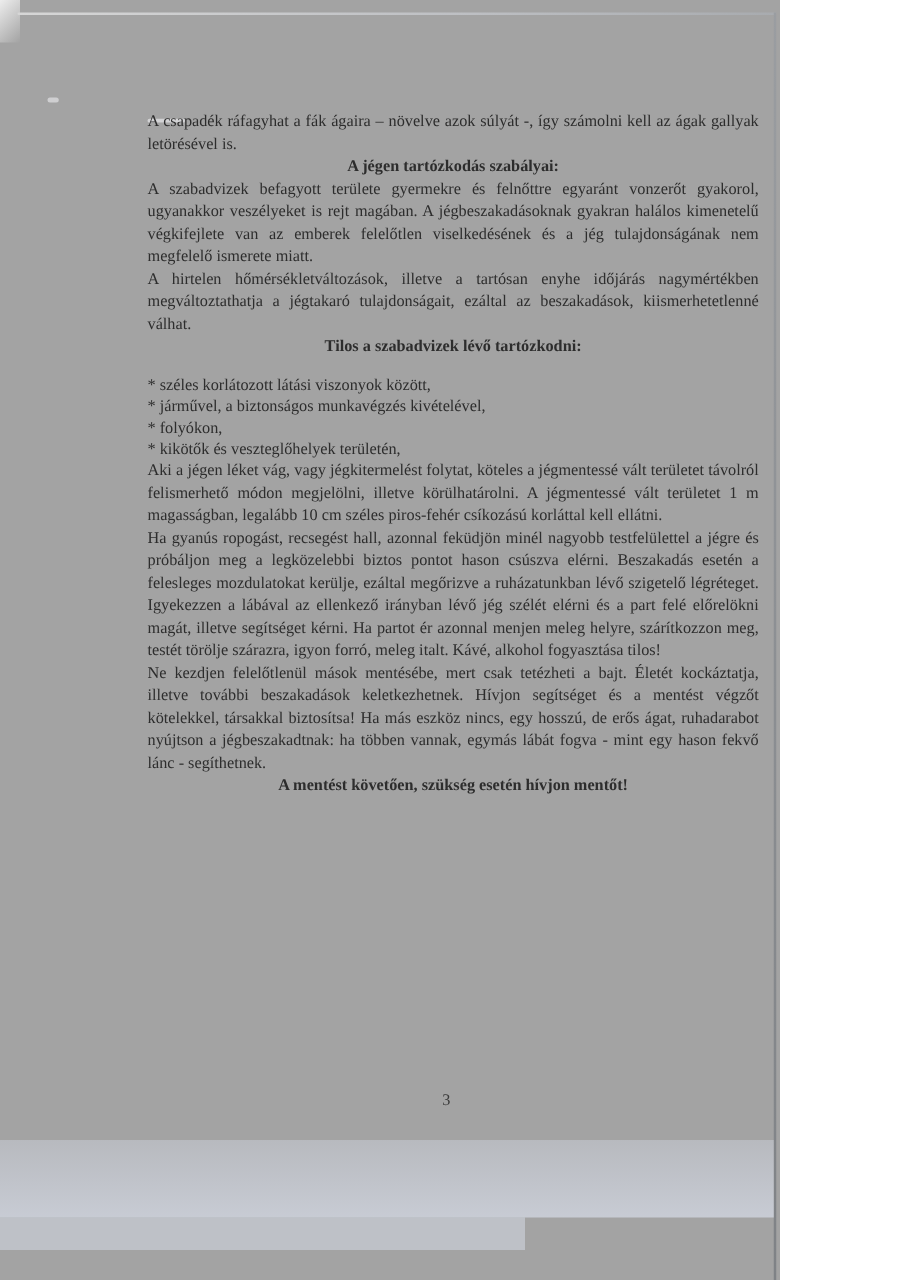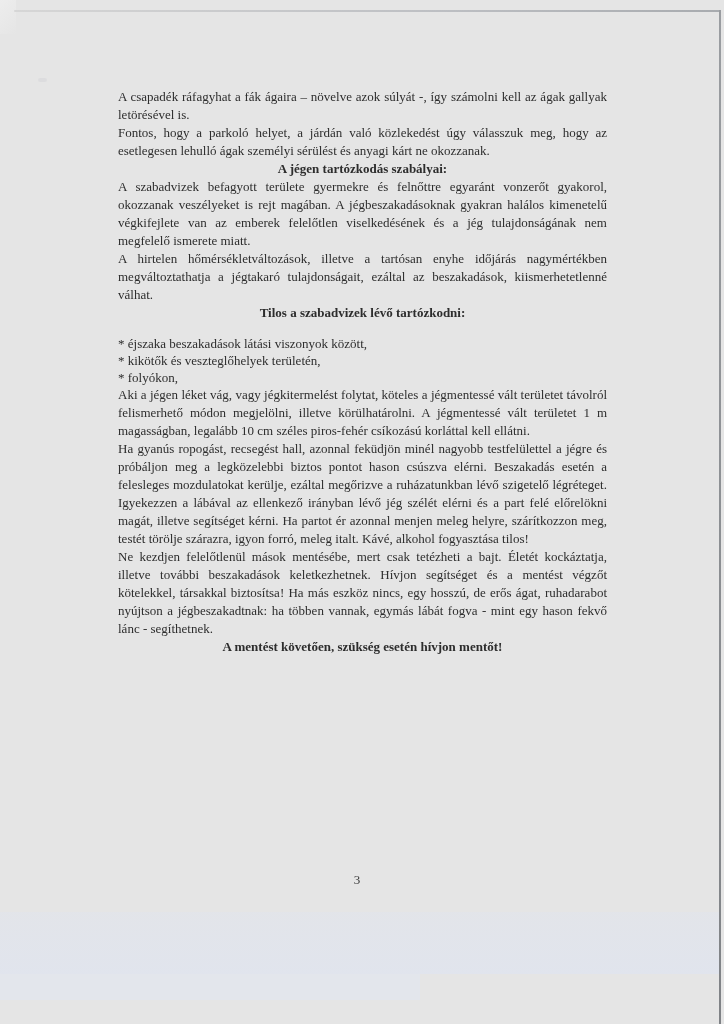--- a/index.html
+++ b/index.html
@@ -2,23 +2,23 @@
 <html><head>
 <meta charset="utf-8">
 <style>
   html, body {
     margin: 0;
     padding: 0;
     background: #ffffff;
   }
   .viewport {
     position: relative;
-    width: 724px;
+    width: 624px;
     height: 1024px;
-    background: #e5e5e5;
+    background: #a3a3a3;
     overflow: hidden;
     font-family: "Liberation Serif", serif;
   }
   
   .edge-top {
     position: absolute;
     top: 10px;
     left: 14px;
     right: 3px;
     height: 2px;
@@ -121,35 +121,35 @@
   <div class="edge-top"></div>
   <div class="edge-right"></div>
   <div class="band-bottom"></div>
   <div class="band-bottom-2"></div>
   <div class="smudge-1"></div>
   <div class="smudge-2"></div>
 
   <div class="content">
 
     <p class="p-frost-1">A csapadék ráfagyhat a fák ágaira – növelve azok súlyát -, így számolni kell az ágak gallyak letörésével is.</p>
-    <p class="p-frost-2">Fontos, hogy a parkoló helyet, a járdán való közlekedést úgy válasszuk meg, hogy az esetlegesen lehulló ágak személyi sérülést és anyagi kárt ne okozzanak.</p>
 
     <p class="heading h-rules">A jégen tartózkodás szabályai:</p>
 
-    <p class="p-open-water">A szabadvizek befagyott területe gyermekre és felnőttre egyaránt vonzerőt gyakorol, okozzanak veszélyeket is rejt magában. A jégbeszakadásoknak gyakran halálos kimenetelű végkifejlete van az emberek felelőtlen viselkedésének és a jég tulajdonságának nem megfelelő ismerete miatt.</p>
+    <p class="p-open-water">A szabadvizek befagyott területe gyermekre és felnőttre egyaránt vonzerőt gyakorol, ugyanakkor veszélyeket is rejt magában. A jégbeszakadásoknak gyakran halálos kimenetelű végkifejlete van az emberek felelőtlen viselkedésének és a jég tulajdonságának nem megfelelő ismerete miatt.</p>
 
     <p class="p-temperature">A hirtelen hőmérsékletváltozások, illetve a tartósan enyhe időjárás nagymértékben megváltoztathatja a jégtakaró tulajdonságait, ezáltal az beszakadások, kiismerhetetlenné válhat.</p>
 
 
     <p class="heading h-forbidden">Tilos a szabadvizek lévő tartózkodni:</p>
 
     <div class="bullet-list">
-      <div>* éjszaka beszakadások látási viszonyok között,</div>
+      <div>* széles korlátozott látási viszonyok között,</div>
+      <div>* járművel, a biztonságos munkavégzés kivételével,</div>
+      <div>* folyókon,</div>
       <div>* kikötők és veszteglőhelyek területén,</div>
-      <div>* folyókon,</div>
     </div>
 
     <p class="p-ice-cutting">Aki a jégen léket vág, vagy jégkitermelést folytat, köteles a jégmentessé vált területet távolról felismerhető módon megjelölni, illetve körülhatárolni. A jégmentessé vált területet 1 m magasságban, legalább 10 cm széles piros-fehér csíkozású korláttal kell ellátni.</p>
 
     <p class="p-cracking">Ha gyanús ropogást, recsegést hall, azonnal feküdjön minél nagyobb testfelülettel a jégre és próbáljon meg a legközelebbi biztos pontot hason csúszva elérni. Beszakadás esetén a felesleges mozdulatokat kerülje, ezáltal megőrizve a ruházatunkban lévő szigetelő légréteget. Igyekezzen a lábával az ellenkező irányban lévő jég szélét elérni és a part felé előrelökni magát, illetve segítséget kérni. Ha partot ér azonnal menjen meleg helyre, szárítkozzon meg, testét törölje szárazra, igyon forró, meleg italt. Kávé, alkohol fogyasztása tilos!</p>
 
     <p class="p-rescue">Ne kezdjen felelőtlenül mások mentésébe, mert csak tetézheti a bajt. Életét kockáztatja, illetve további beszakadások keletkezhetnek. Hívjon segítséget és a mentést végzőt kötelekkel, társakkal biztosítsa! Ha más eszköz nincs, egy hosszú, de erős ágat, ruhadarabot nyújtson a jégbeszakadtnak: ha többen vannak, egymás lábát fogva - mint egy hason fekvő lánc - segíthetnek.</p>
 
     <p class="heading h-ambulance">A mentést követően, szükség esetén hívjon mentőt!</p>
 

